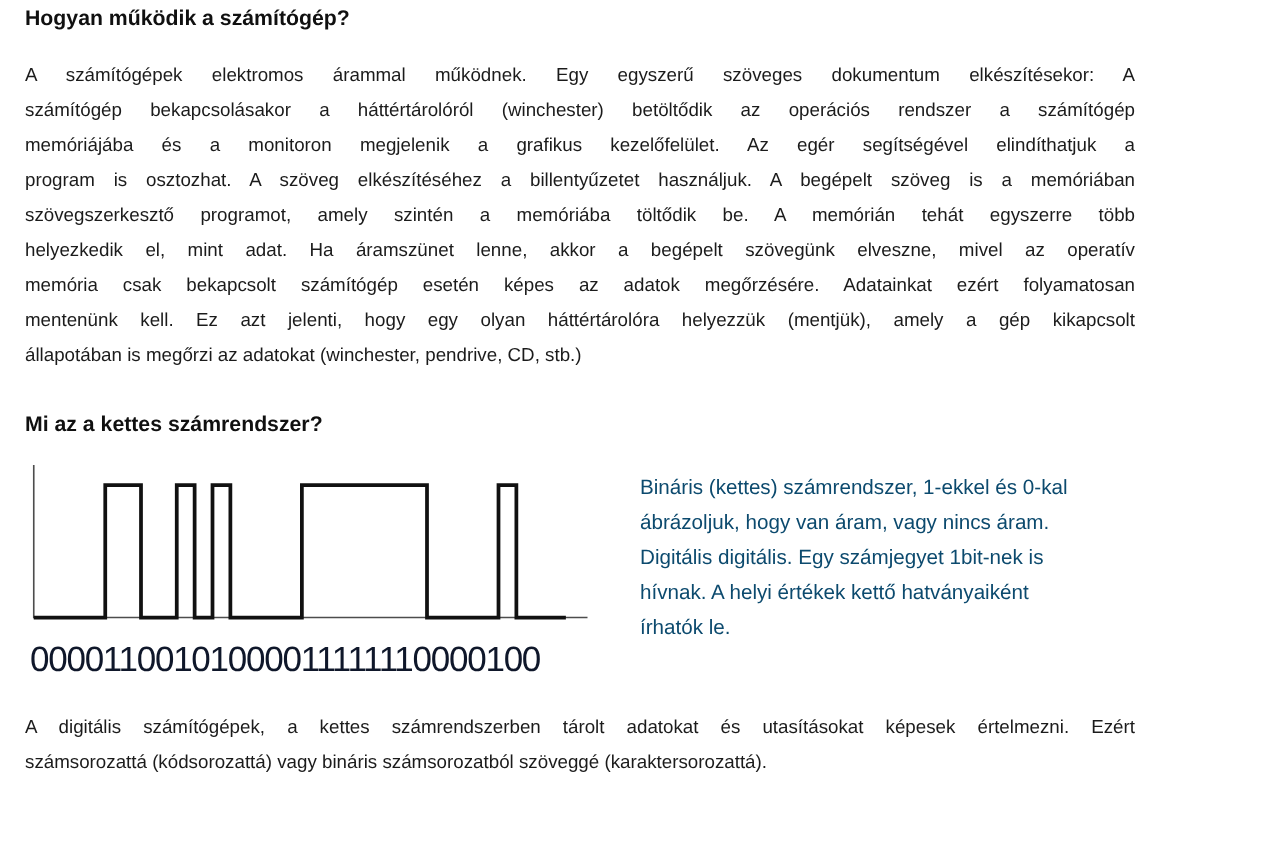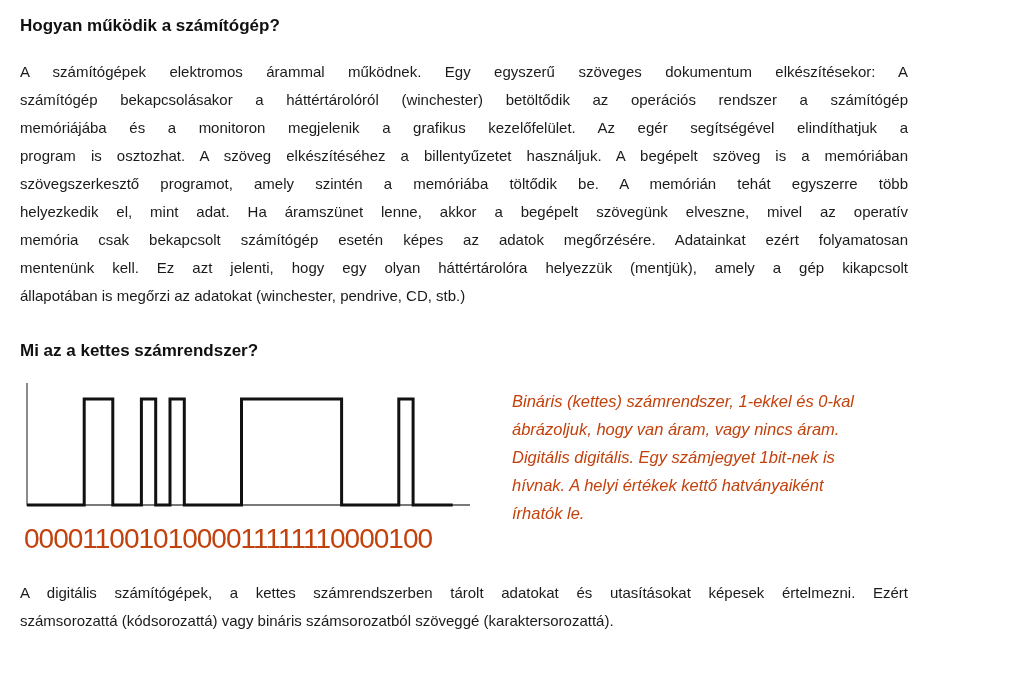--- a/index.html
+++ b/index.html
@@ -11,21 +11,21 @@
     width: 1023px;
     height: 679px;
     font-family: "Liberation Sans", sans-serif;
     color: #1b1b1b;
     overflow: hidden;
   }
   .page {
     box-sizing: border-box;
     width: 928px;
     height: 679px;
-    padding: 15px 20px 0 20px;
+    padding: 4px 20px 0 20px;
   }
   h1.doc-heading, h2.doc-heading {
     font-size: 17px;
     font-weight: bold;
     color: #101010;
     margin: 0;
     line-height: 21px;
   }
   h2.doc-heading {
     margin-top: 31px;
@@ -57,30 +57,29 @@
   }
   .figure svg {
     display: block;
   }
   .binary-caption {
     margin-top: 15px;
     padding-left: 4px;
     font-size: 28px;
     line-height: 30px;
     letter-spacing: -1px;
-    color: #c2410c;
+    color: #0f172a;
     white-space: nowrap;
   }
   .side-note {
     margin-left: 12px;
     padding-top: 6px;
     font-size: 16.5px;
     line-height: 28px;
-    color: #c2410c;
-    font-style: italic;
+    color: #0c4a6e;
   }
   .side-note .sline { white-space: nowrap; }
 </style>
 </head>
 <body>
 
 <div class="page">
 
   <h1 class="doc-heading">Hogyan működik a számítógép?</h1>
 

